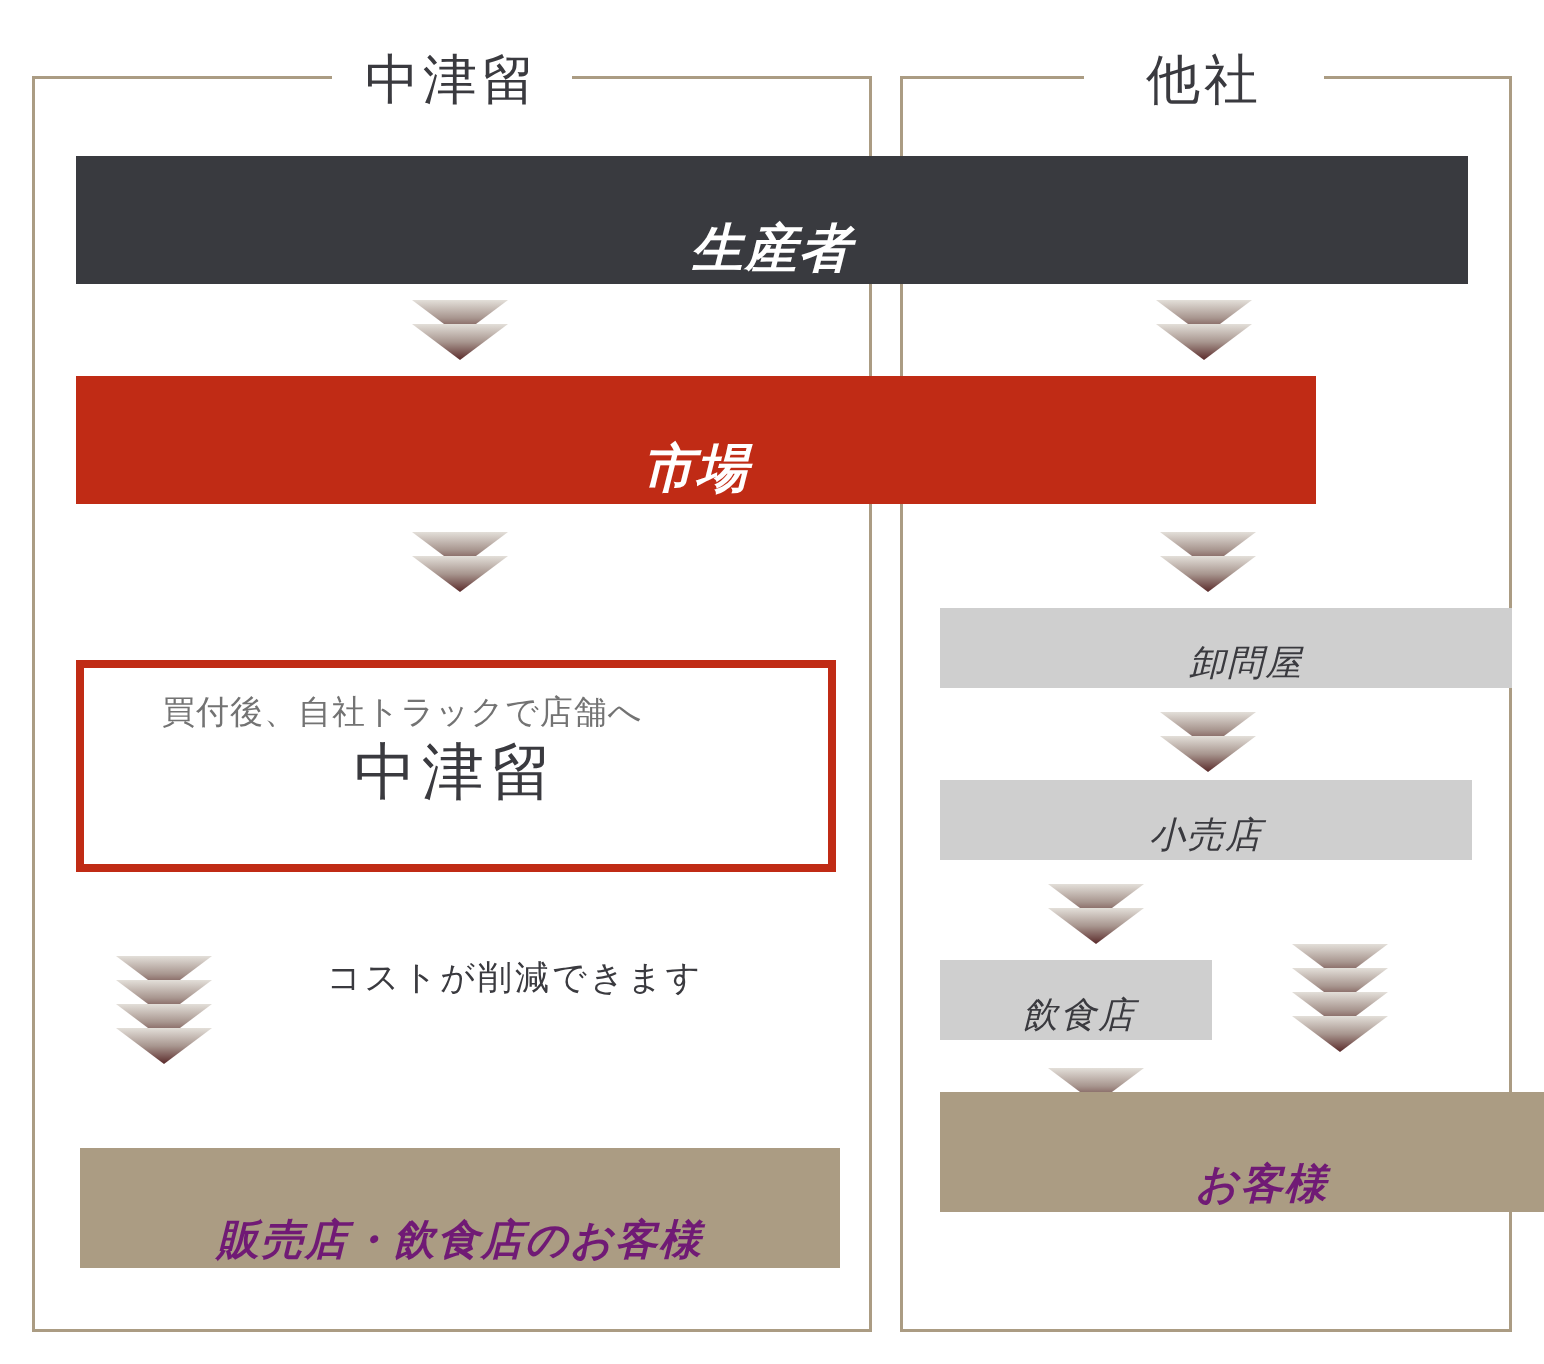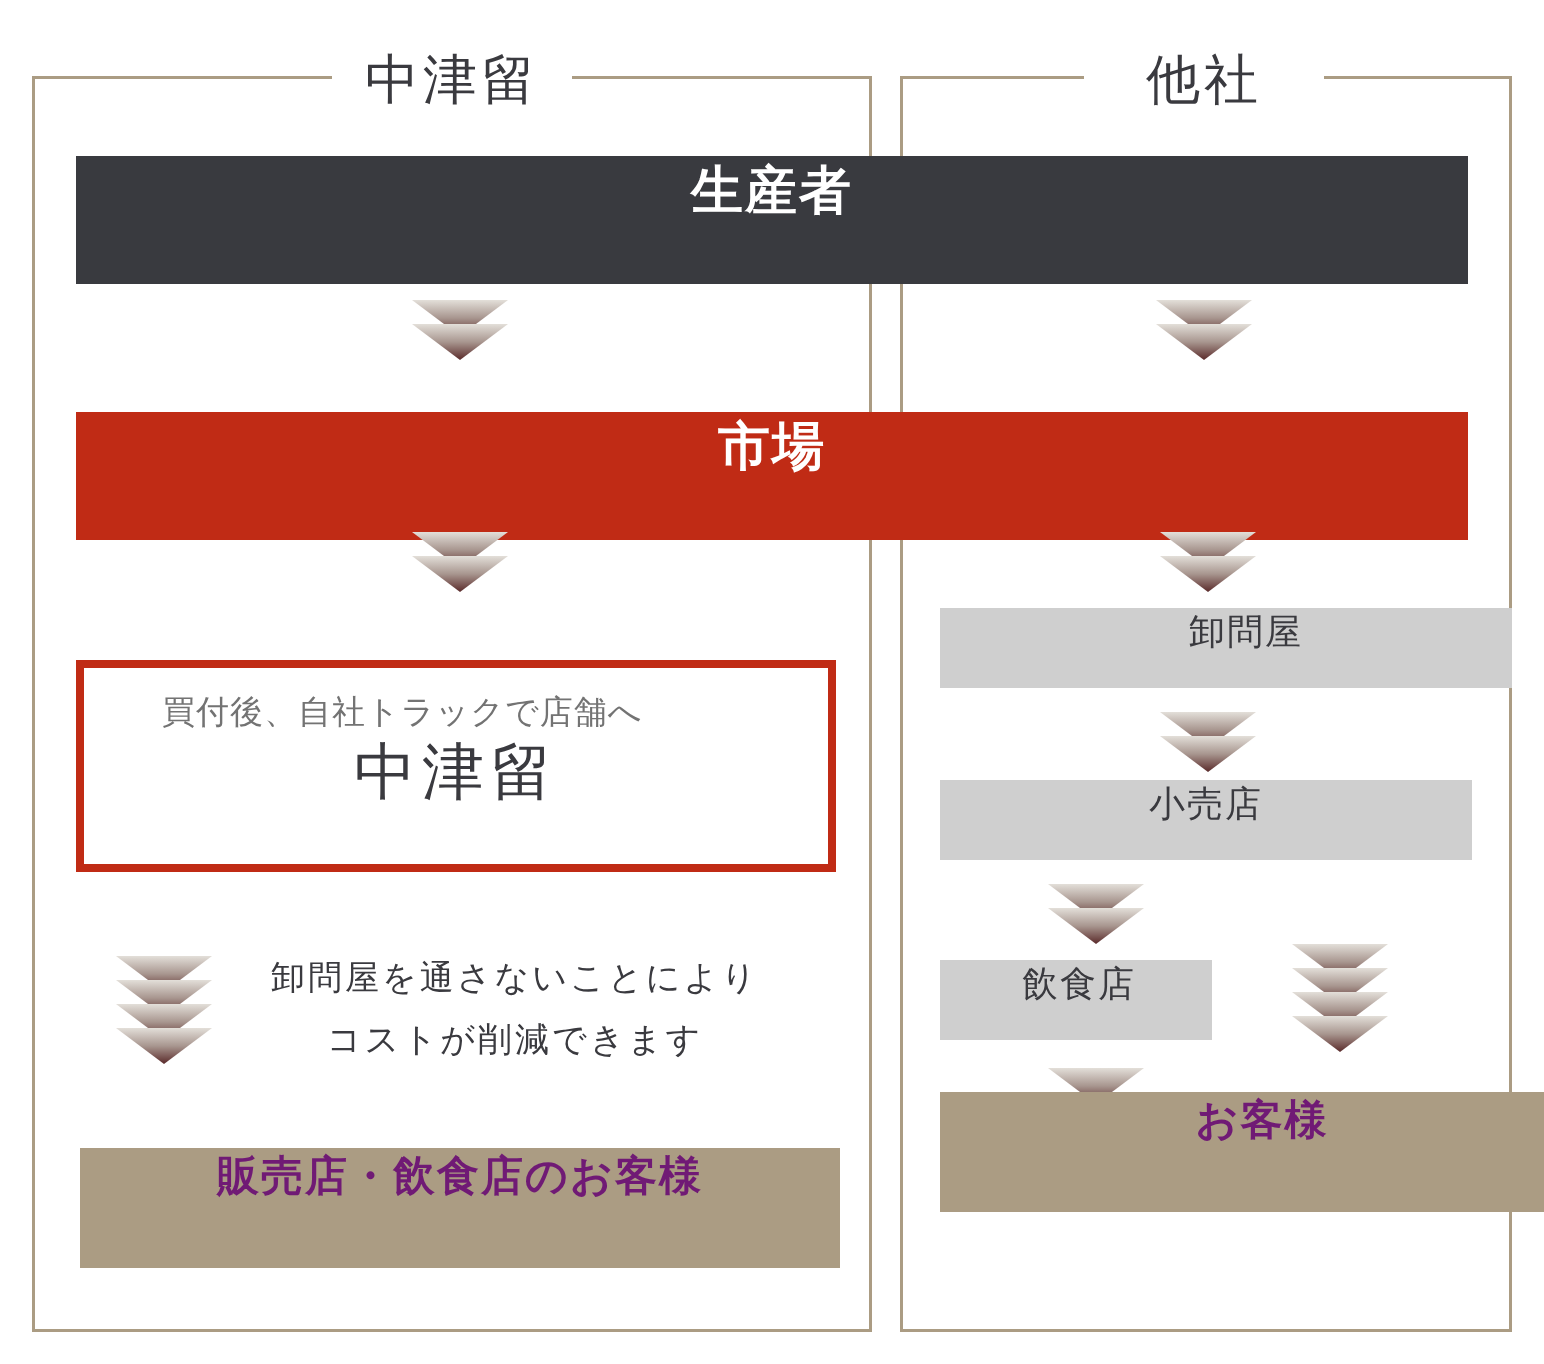--- a/index.html
+++ b/index.html
@@ -2,22 +2,22 @@
 <html><head>
   <meta charset="utf-8">
   <style>
     html, body { margin:0; padding:0; background:#ffffff; }
     body { width:1544px; height:1364px; position:relative; overflow:hidden;
            font-family:"DejaVu Sans","Liberation Sans",sans-serif; color:#3a3a3f; }
     .frame { position:absolute; border:3px solid #ab9c83; box-sizing:border-box; }
     .frame-title { position:absolute; background:#fff; text-align:center;
                    font-family:"DejaVu Serif","Liberation Serif",serif; font-size:54px;
                    color:#3a3a3f; line-height:60px; letter-spacing:4px; }
-    .bar { position:absolute; display:flex; align-items:flex-start; justify-content:center;
-           font-weight:bold; letter-spacing:2px; }
+    .bar { position:absolute; display:flex; align-items:flex-end; justify-content:center;
+           font-weight:bold; letter-spacing:2px;font-style:italic; }
     .bar-dark { background:#393a3f; color:#fff; font-size:52px; }
     .bar-red  { background:#c02b15; color:#fff; font-size:52px; }
     .box-gray { background:#cfcfcf; color:#3a3a3f; font-size:36px; font-weight:normal; }
     .box-tan  { background:#ab9c83; color:#701a75; font-size:42px; font-weight:bold; }
     .redbox { position:absolute; border:8px solid #c02b15; box-sizing:border-box; }
     .redbox-caption { position:absolute; background:#fff; font-size:33px; color:#737373;
                       line-height:40px; padding:0 12px; letter-spacing:1px;margin-top:48px; }
     .redbox-title { position:absolute; left:0; right:0; text-align:center;
                     font-family:"DejaVu Serif","Liberation Serif",serif; font-size:62px; color:#3a3a3f;
                     letter-spacing:6px; }
@@ -55,21 +55,21 @@
     <polygon points="0,24 96,24 48,60" fill="url(#arrowGrad)"></polygon>
   </svg>
 </div>
 <div class="arrows" style="left:1156px; top:300px;">
   <svg width="96" height="60" viewBox="0 0 96 60">
     <polygon points="0,0 96,0 48,36" fill="url(#arrowGrad)"></polygon>
     <polygon points="0,24 96,24 48,60" fill="url(#arrowGrad)"></polygon>
   </svg>
 </div>
 
-<div class="bar bar-red" style="left:76px; top:376px; width:1392px; height:128px;margin-top:36px;">
+<div class="bar bar-red" style="left:76px; top:376px; width:1240px; height:128px;">
   <span>市場</span>
 </div>
 
 <div class="arrows" style="left:412px; top:532px;">
   <svg width="96" height="60" viewBox="0 0 96 60">
     <polygon points="0,0 96,0 48,36" fill="url(#arrowGrad)"></polygon>
     <polygon points="0,24 96,24 48,60" fill="url(#arrowGrad)"></polygon>
   </svg>
 </div>
 
@@ -80,21 +80,20 @@
 
 <div class="arrows" style="left:116px; top:956px;">
   <svg width="96" height="108" viewBox="0 0 96 108">
     <polygon points="0,0 96,0 48,36" fill="url(#arrowGrad)"></polygon>
     <polygon points="0,24 96,24 48,60" fill="url(#arrowGrad)"></polygon>
     <polygon points="0,48 96,48 48,84" fill="url(#arrowGrad)"></polygon>
     <polygon points="0,72 96,72 48,108" fill="url(#arrowGrad)"></polygon>
   </svg>
 </div>
 <div class="note" style="left:240px; top:946px; width:550px;">
-  <div>卸問屋を通さないことにより</div>
   <div>コストが削減できます</div>
 </div>
 
 <div class="bar box-tan" style="left:80px; top:1148px; width:760px; height:120px;">
   <span>販売店・飲食店のお客様</span>
 </div>
 
 <div class="arrows" style="left:1160px; top:532px;">
   <svg width="96" height="60" viewBox="0 0 96 60">
     <polygon points="0,0 96,0 48,36" fill="url(#arrowGrad)"></polygon>

